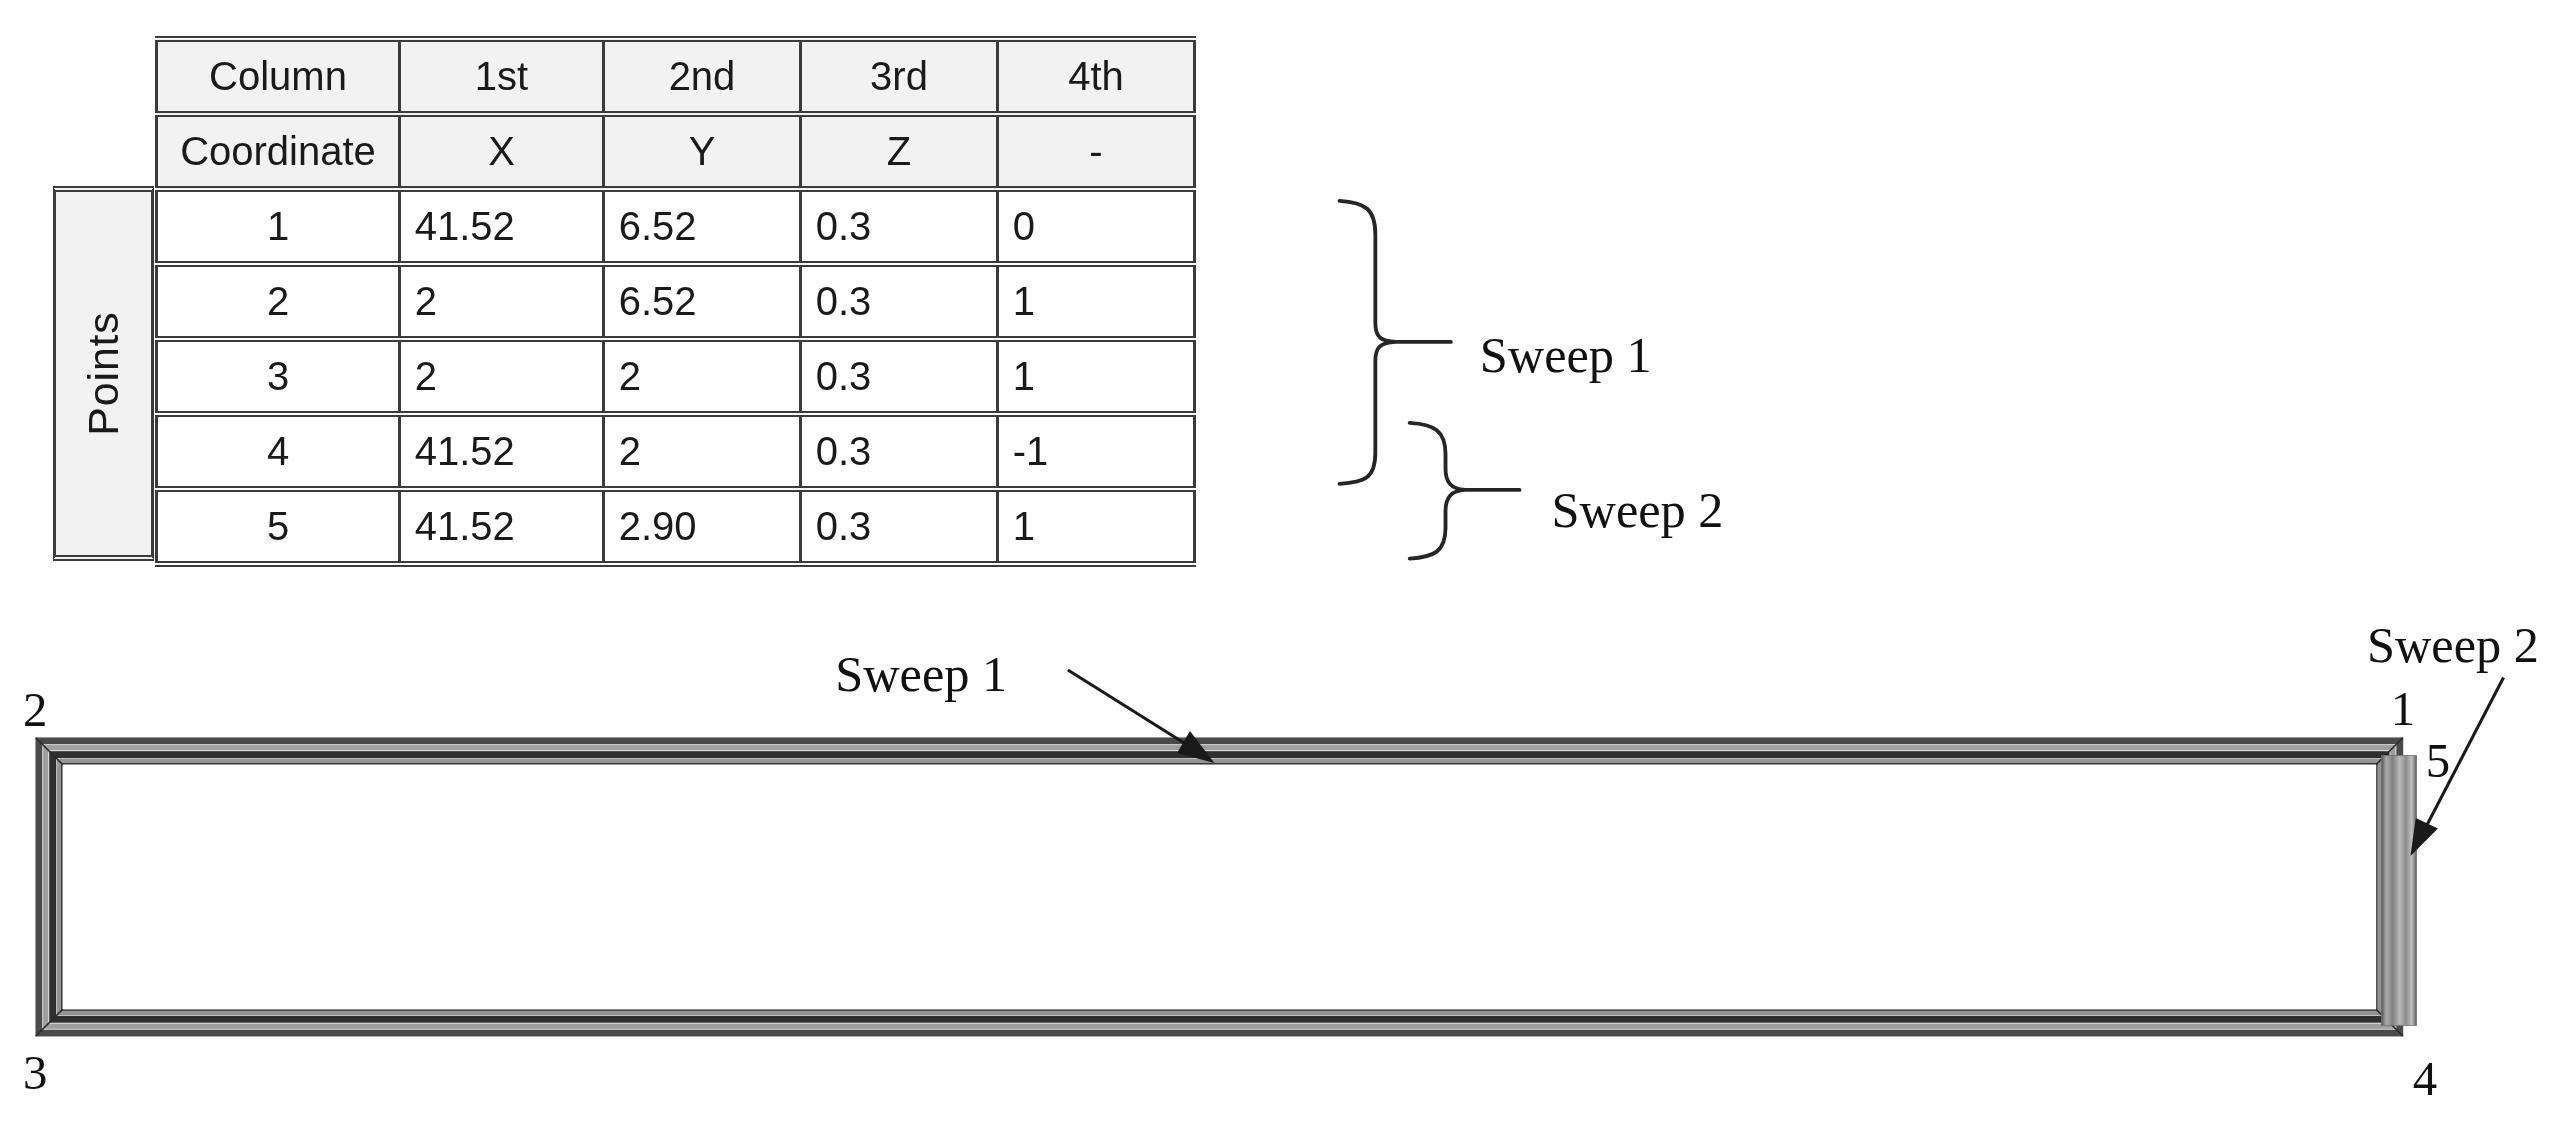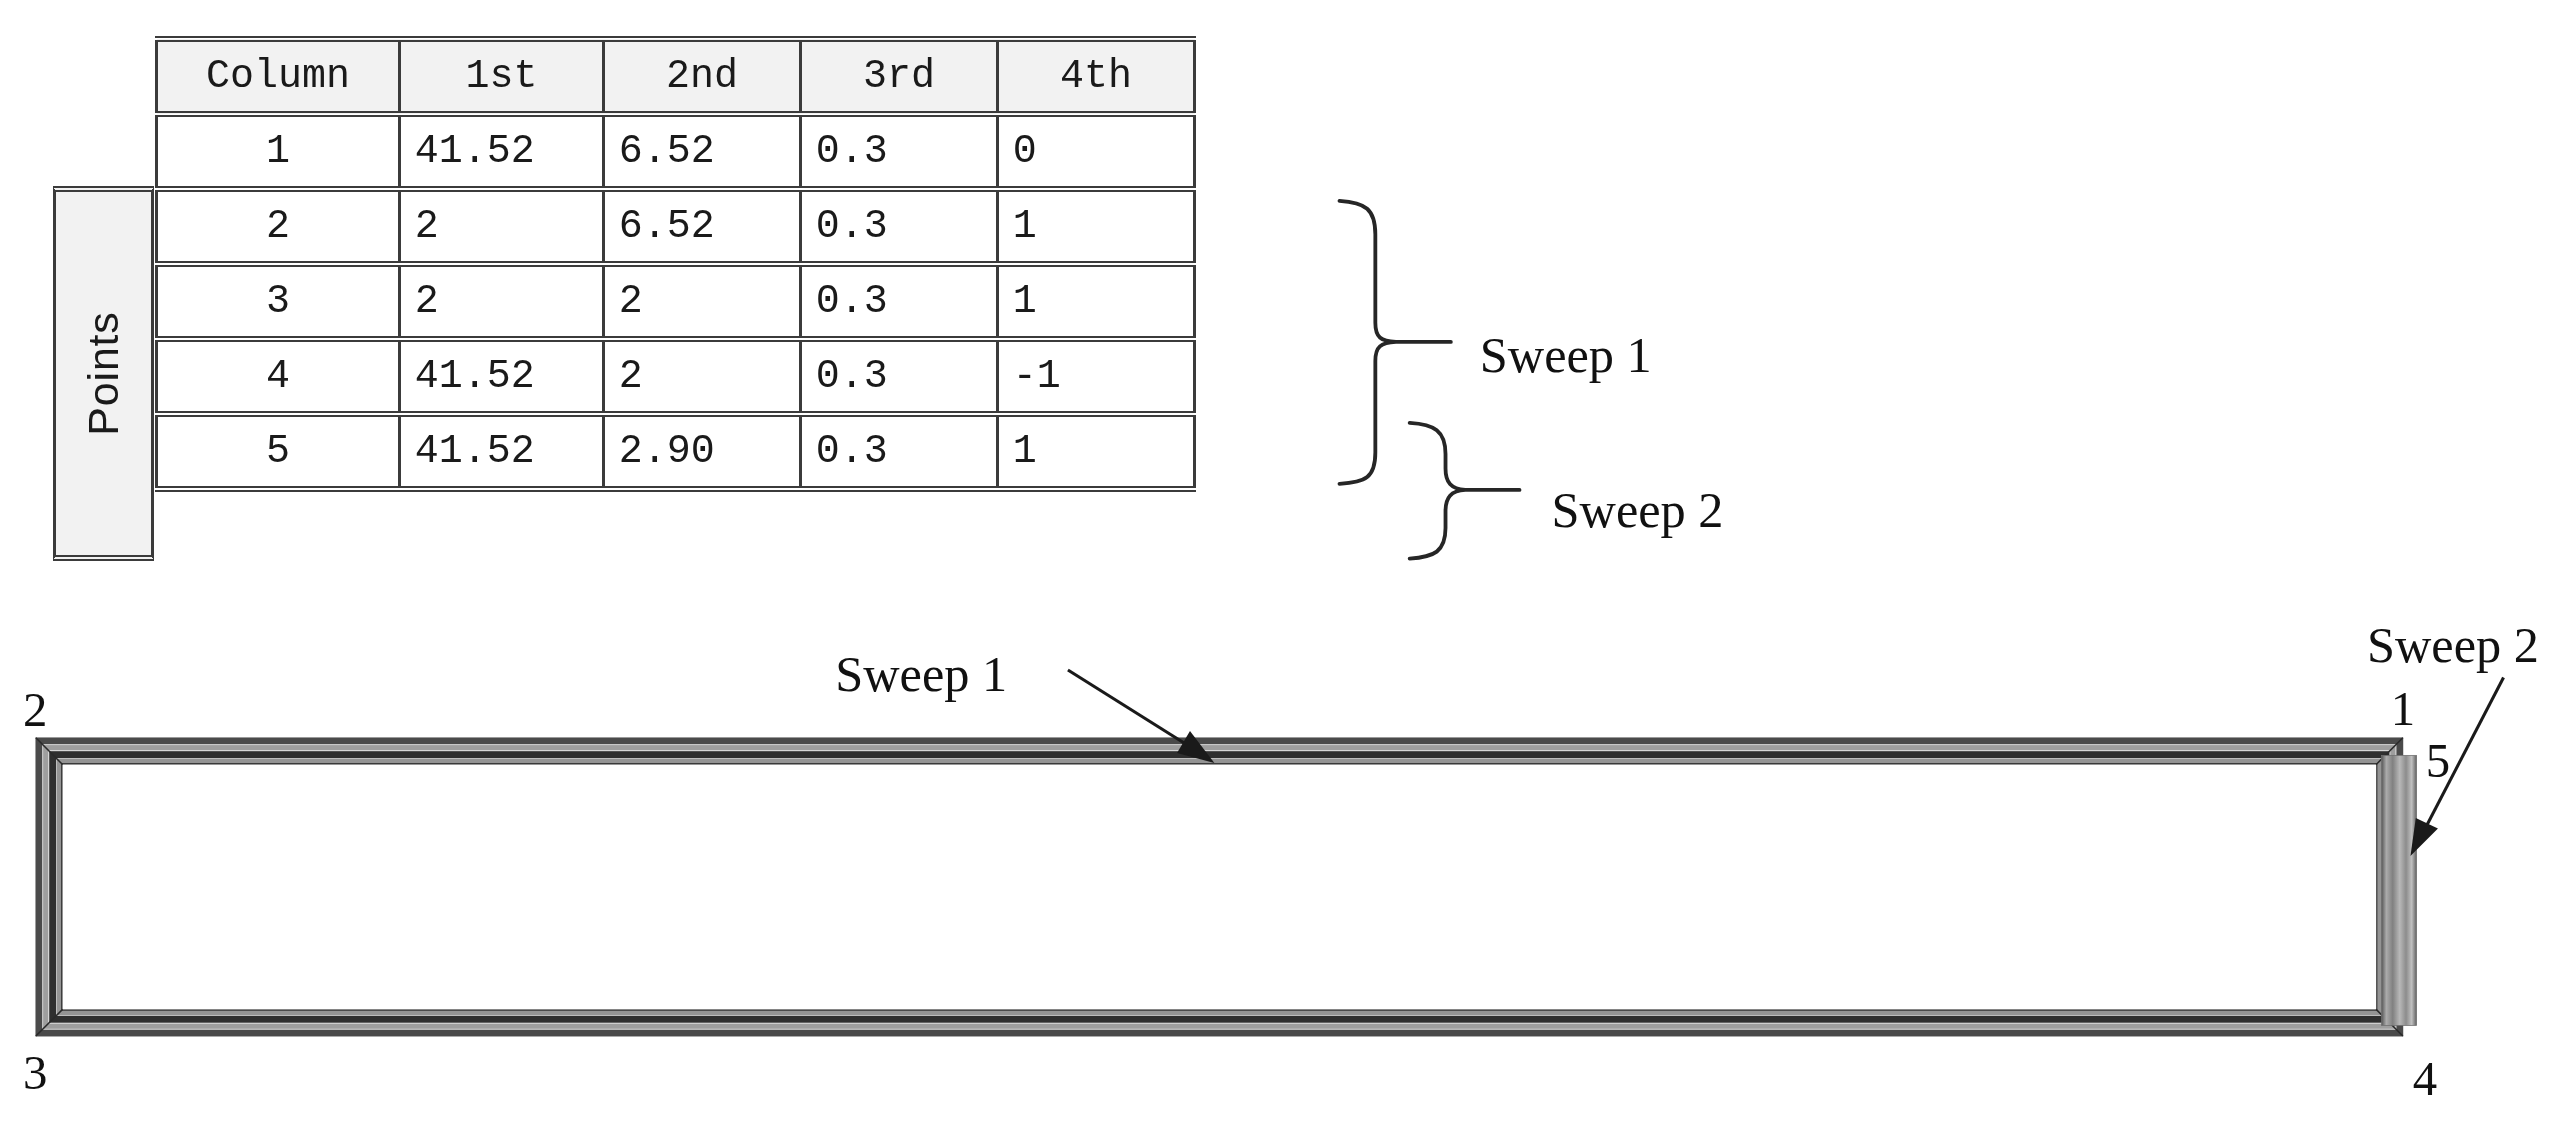--- a/index.html
+++ b/index.html
@@ -21,21 +21,20 @@
   .coord-table th,.coord-table td{
     border-left:3.1px solid #3b3b3b;
     border-right:3.1px solid #3b3b3b;
     border-top:6.1px double #3b3b3b;
     border-bottom:6.1px double #3b3b3b;
     height:69px;
     font-weight:normal;
     padding:0 13.7px;
     box-sizing:content-box;
     white-space:nowrap;
-    font-family:Liberation Mono, monospace;
   }
   .coord-table .hdr{background:#f2f2f2;text-align:center;}
   .coord-table .lbl{text-align:center;}
   .coord-table .num{text-align:left;background:#ffffff;}
   .points-cell{
     position:absolute;left:53px;top:186px;width:101px;height:375px;
     box-sizing:border-box;
     border:3.1px solid #3b3b3b;
     border-top:6.1px double #3b3b3b;
     border-bottom:6.1px double #3b3b3b;
@@ -69,20 +68,27 @@
         <col style="width:197px">
         <col style="width:197px">
     </colgroup>
     <tbody>
         <tr>
       <th class="hdr">Column</th>
       <th class="hdr">1st</th>
       <th class="hdr">2nd</th>
       <th class="hdr">3rd</th>
       <th class="hdr">4th</th>
+    </tr>
+    <tr>
+      <th class="hdr">Coordinate</th>
+      <th class="hdr">X</th>
+      <th class="hdr">Y</th>
+      <th class="hdr">Z</th>
+      <th class="hdr">-</th>
     </tr>
     <tr>
       <td class="lbl">1</td>
       <td class="num">41.52</td>
       <td class="num">6.52</td>
       <td class="num">0.3</td>
       <td class="num">0</td>
     </tr>
     <tr>
       <td class="lbl">2</td>

